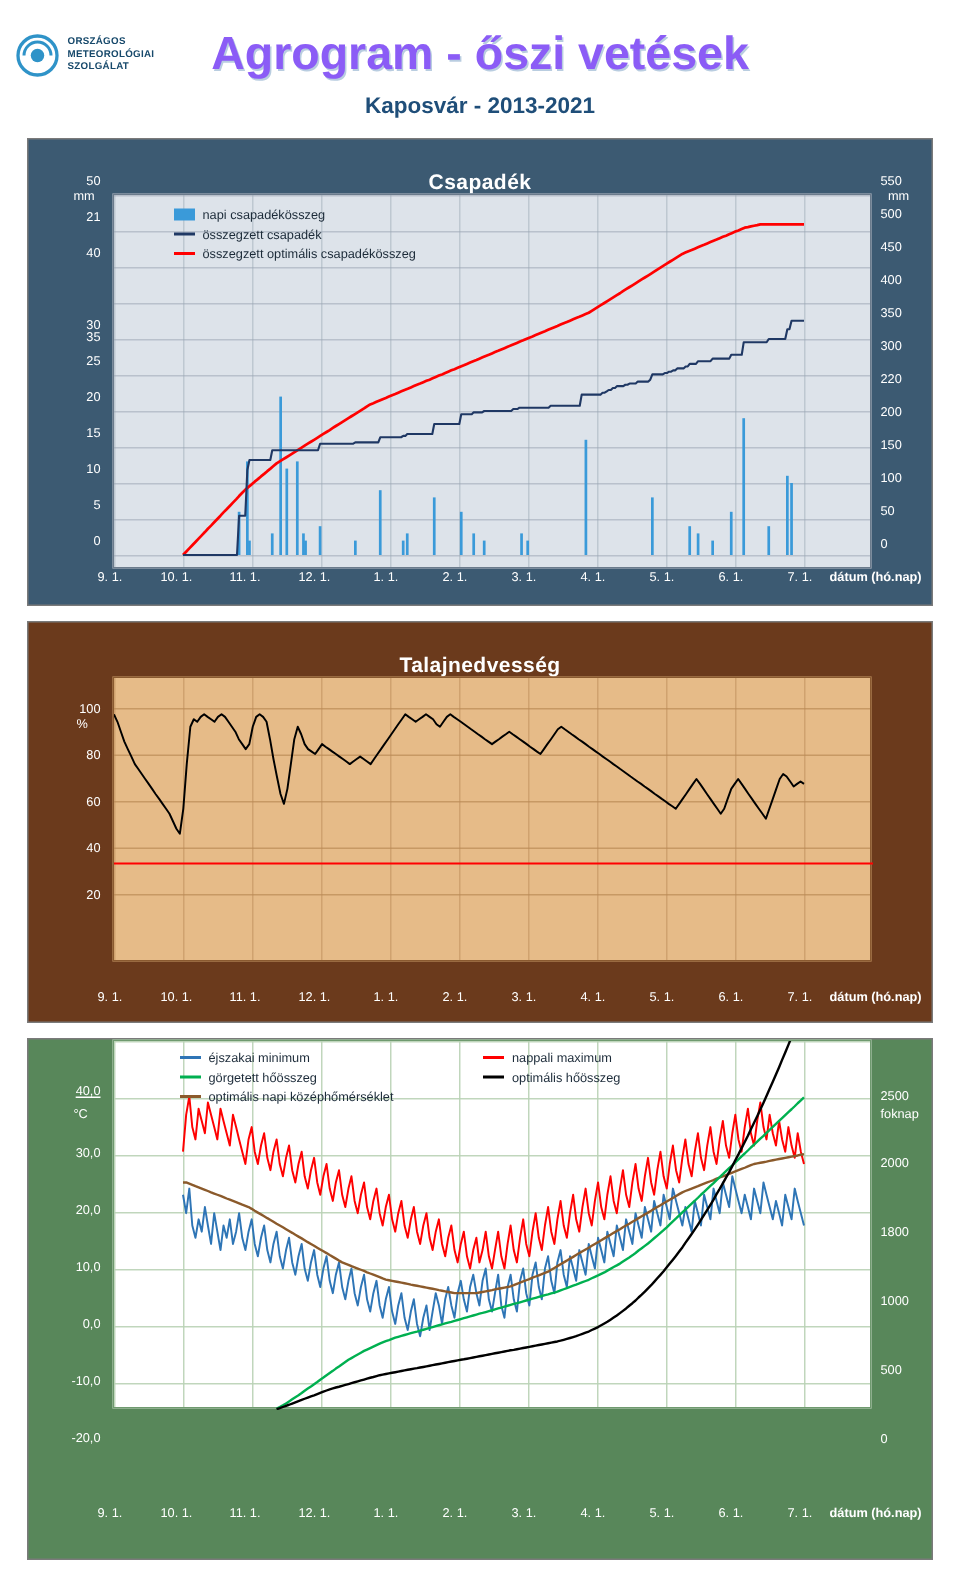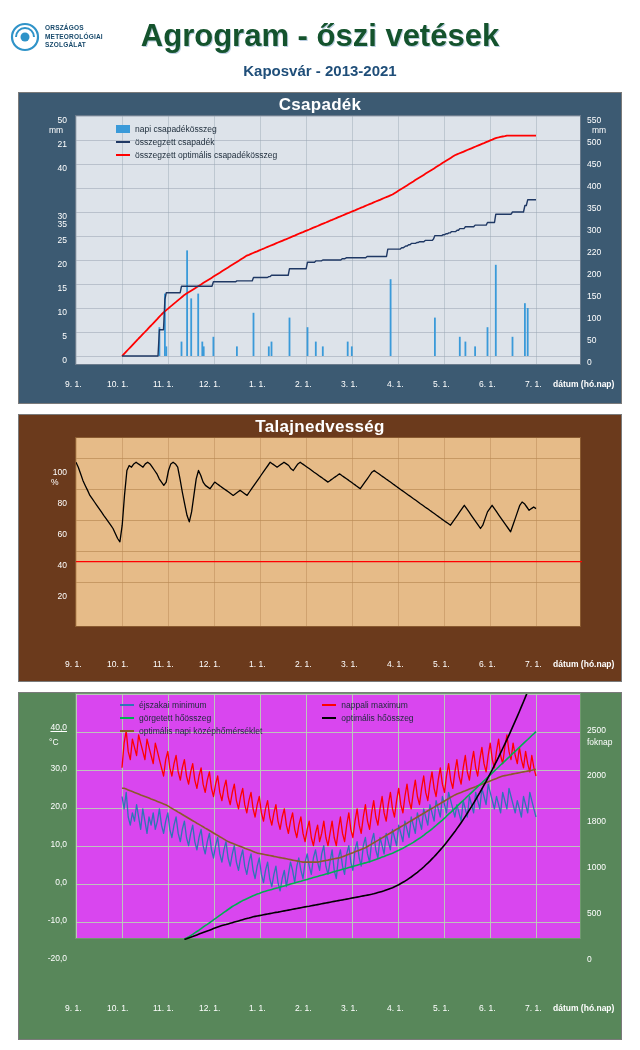--- a/index.html
+++ b/index.html
@@ -12,42 +12,42 @@
   .page{position:relative;width:640px;height:1050px;}
 
   
   .header{position:relative;height:88px;}
   .logo{position:absolute;left:10px;top:8px;width:100px;height:58px;display:flex;align-items:center;gap:5px;}
   .logo-mark{width:30px;height:30px;flex:0 0 30px;position:relative;}
   .logo-mark svg{display:block;}
   .logo-text{font-size:6.5px;line-height:8.5px;color:#17496b;font-weight:bold;letter-spacing:.2px;}
   .title{
     position:absolute;left:0;right:0;top:18px;text-align:center;
-    font-size:31px;font-weight:bold;color:#14532d;
+    font-size:31px;font-weight:bold;color:#8b5cf6;
     text-shadow:1px 1px 0 #b9cde0;
   }
   .subtitle{
     position:absolute;left:0;right:0;top:62px;text-align:center;
     font-size:15px;font-weight:bold;color:#1f4e79;
   }
 
   
   .panel{position:absolute;left:18px;width:604px;border:1px solid #7a7a7a;box-sizing:border-box;}
   #panel-precip{top:92px;height:312px;background:#3c5a72;}
   #panel-soil{top:414px;height:268px;background:#6b3a1c;}
   #panel-temp{top:692px;height:348px;background:#58875a;}
 
   .panel-title{
-    text-align:center;color:#ffffff;font-weight:bold;font-size:17px;
-    padding-top:2px;letter-spacing:.3px;
+    text-align:center;color:#ffffff;font-weight:bold;font-size:14px;
+    padding-top:20px;letter-spacing:.3px;
   }
   .plot{position:relative;margin:0 auto;box-sizing:border-box;}
   #plot-precip{width:506px;height:250px;margin-left:56px;background:#dde3ea;border:1px solid #6b7b8c;}
   #plot-soil{width:506px;height:190px;margin-left:56px;background:#e6bb88;border:1px solid #8a5a30;}
-  #plot-temp{width:506px;height:246px;margin-left:56px;background:#d946ef;border:1px solid #6f9a6f;}
+  #plot-temp{width:506px;height:246px;margin-left:56px;background:#ffffff;border:1px solid #6f9a6f;}
 
   .gridline{position:absolute;left:0;right:0;height:1px;background:#9aa6b3;opacity:.55;}
   #plot-soil .gridline{background:#b98a55;opacity:.7;}
   #plot-temp .gridline{background:#b9d2b5;opacity:.9;}
   .vgrid{position:absolute;top:0;bottom:0;width:1px;background:#9aa6b3;opacity:.45;}
   #plot-soil .vgrid{background:#b98a55;opacity:.5;}
   #plot-temp .vgrid{background:#b9d2b5;opacity:.9;}
 
   .ytick{position:absolute;font-size:8.5px;color:#ffffff;text-align:right;white-space:nowrap;}
   .ytick.right{text-align:left;}

